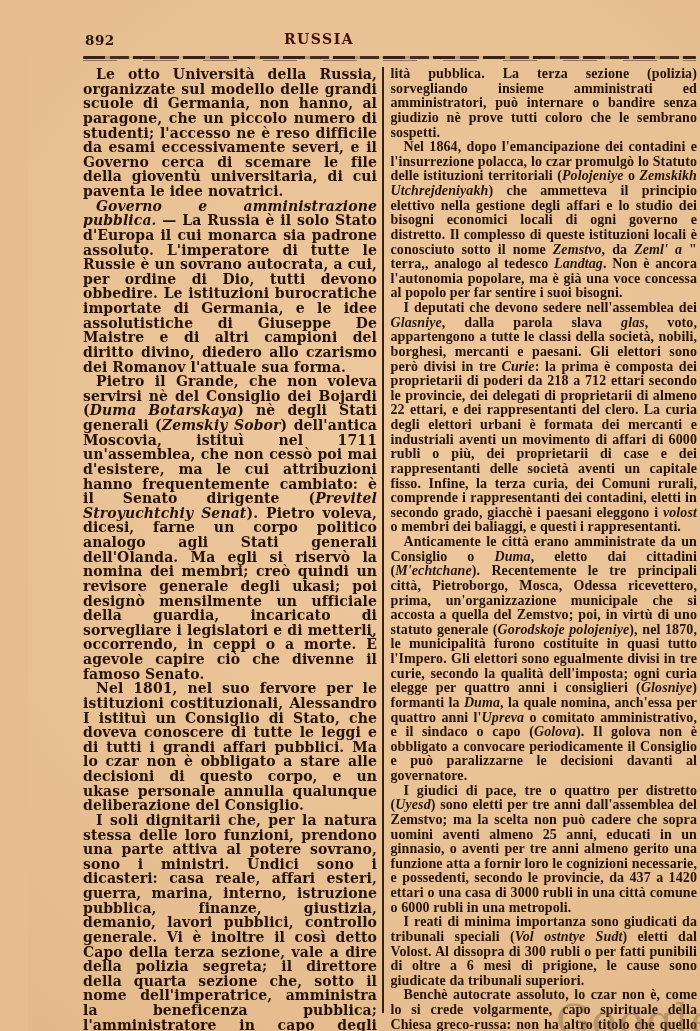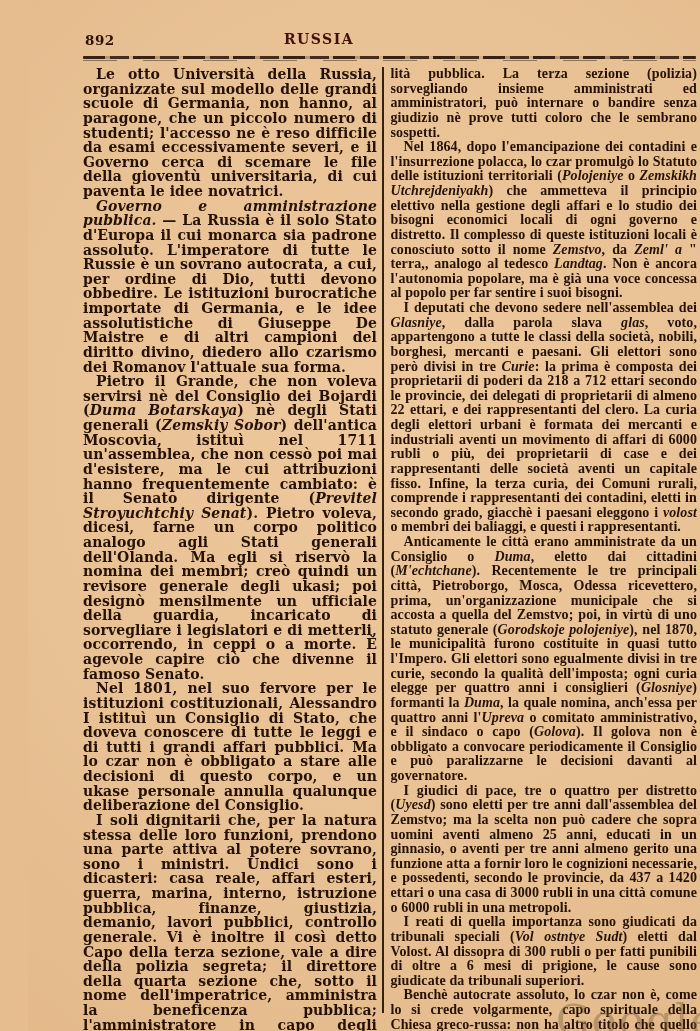--- a/index.html
+++ b/index.html
@@ -80,19 +80,19 @@
         <p class="para"><span>I soli dignitarii che, per la natura stessa delle loro funzioni, prendono una parte attiva al potere sovrano, sono i ministri. Undici sono i dicasteri: casa reale, affari esteri, guerra, marina, interno, istruzione pubblica, finanze, giustizia, demanio, lavori pubblici, controllo generale. Vi è inoltre il così detto Capo della terza sezione, vale a dire della polizia segreta; il direttore della quarta sezione che, sotto il nome dell'imperatrice, amministra la beneficenza pubblica; l'amministratore in capo degli stalloni; il procuratore generale del Santo Sinodo, che è il ministro del culto dominante.</span></p>
         <p class="para"><span>L'emanazione del potere assoluto dà egualmente una incondizionata autorità a coloro che sono i rappresentanti di questo medesimo potere nelle provincie, governatori, </span></p>
       </div>
     <div class="divider"></div>
     <div class="col col-right">
         <p class="para no-indent"><span>lità pubblica. La terza sezione (polizia) sorvegliando insieme amministrati ed amministratori, può internare o bandire senza giudizio nè prove tutti coloro che le sembrano sospetti.</span></p>
         <p class="para"><span>Nel 1864, dopo l'emancipazione dei contadini e l'insurrezione polacca, lo czar promulgò lo Statuto delle istituzioni territoriali (</span><i>Polojeniye</i><span> o </span><i>Zemskikh Utchrejdeniyakh</i><span>) che ammetteva il principio elettivo nella gestione degli affari e lo studio dei bisogni economici locali di ogni governo e distretto. Il complesso di queste istituzioni locali è conosciuto sotto il nome </span><i>Zemstvo</i><span>, da </span><i>Zeml' a</i><span> " terra,, analogo al tedesco </span><i>Landtag</i><span>. Non è ancora l'autonomia popolare, ma è già una voce concessa al popolo per far sentire i suoi bisogni.</span></p>
         <p class="para"><span>I deputati che devono sedere nell'assemblea dei </span><i>Glasniye</i><span>, dalla parola slava </span><i>glas</i><span>, voto, appartengono a tutte le classi della società, nobili, borghesi, mercanti e paesani. Gli elettori sono però divisi in tre </span><i>Curie</i><span>: la prima è composta dei proprietarii di poderi da 218 a 712 ettari secondo le provincie, dei delegati di proprietarii di almeno 22 ettari, e dei rappresentanti del clero. La curia degli elettori urbani è formata dei mercanti e industriali aventi un movimento di affari di 6000 rubli o più, dei proprietarii di case e dei rappresentanti delle società aventi un capitale fisso. Infine, la terza curia, dei Comuni rurali, comprende i rappresentanti dei contadini, eletti in secondo grado, giacchè i paesani eleggono i </span><i>volost</i><span> o membri dei baliaggi, e questi i rappresentanti.</span></p>
         <p class="para"><span>Anticamente le città erano amministrate da un Consiglio o </span><i>Duma</i><span>, eletto dai cittadini (</span><i>M'echtchane</i><span>). Recentemente le tre principali città, Pietroborgo, Mosca, Odessa ricevettero, prima, un'organizzazione municipale che si accosta a quella del Zemstvo; poi, in virtù di uno statuto generale (</span><i>Gorodskoje polojeniye</i><span>), nel 1870, le municipalità furono costituite in quasi tutto l'Impero. Gli elettori sono egualmente divisi in tre curie, secondo la qualità dell'imposta; ogni curia elegge per quattro anni i consiglieri (</span><i>Glosniye</i><span>) formanti la </span><i>Duma</i><span>, la quale nomina, anch'essa per quattro anni l'</span><i>Upreva</i><span> o comitato amministrativo, e il sindaco o capo (</span><i>Golova</i><span>). Il golova non è obbligato a convocare periodicamente il Consiglio e può paralizzarne le decisioni davanti al governatore.</span></p>
         <p class="para"><span>I giudici di pace, tre o quattro per distretto (</span><i>Uyesd</i><span>) sono eletti per tre anni dall'assemblea del Zemstvo; ma la scelta non può cadere che sopra uomini aventi almeno 25 anni, educati in un ginnasio, o aventi per tre anni almeno gerito una funzione atta a fornir loro le cognizioni necessarie, e possedenti, secondo le provincie, da 437 a 1420 ettari o una casa di 3000 rubli in una città comune o 6000 rubli in una metropoli.</span></p>
-        <p class="para"><span>I reati di quella importanza sono giudicati da tribunali speciali (</span><i>Vol ostntye Sudt</i><span>) eletti dal Volost. Al dissopra di 300 rubli o per fatti punibili di oltre a 6 mesi di prigione, le cause sono giudicate da tribunali superiori.</span></p>
+        <p class="para"><span>I reati di minima importanza sono giudicati da tribunali speciali (</span><i>Vol ostntye Sudt</i><span>) eletti dal Volost. Al dissopra di 300 rubli o per fatti punibili di oltre a 6 mesi di prigione, le cause sono giudicate da tribunali superiori.</span></p>
         <p class="para"><span>Benchè autocrate assoluto, lo czar non è, come lo si crede volgarmente, capo spirituale della Chiesa greco-russa: non ha altro titolo che quello di </span></p>
       </div>
   </div>
 
   <div class="watermark">Google</div>
 </div>
 
 </body></html>

